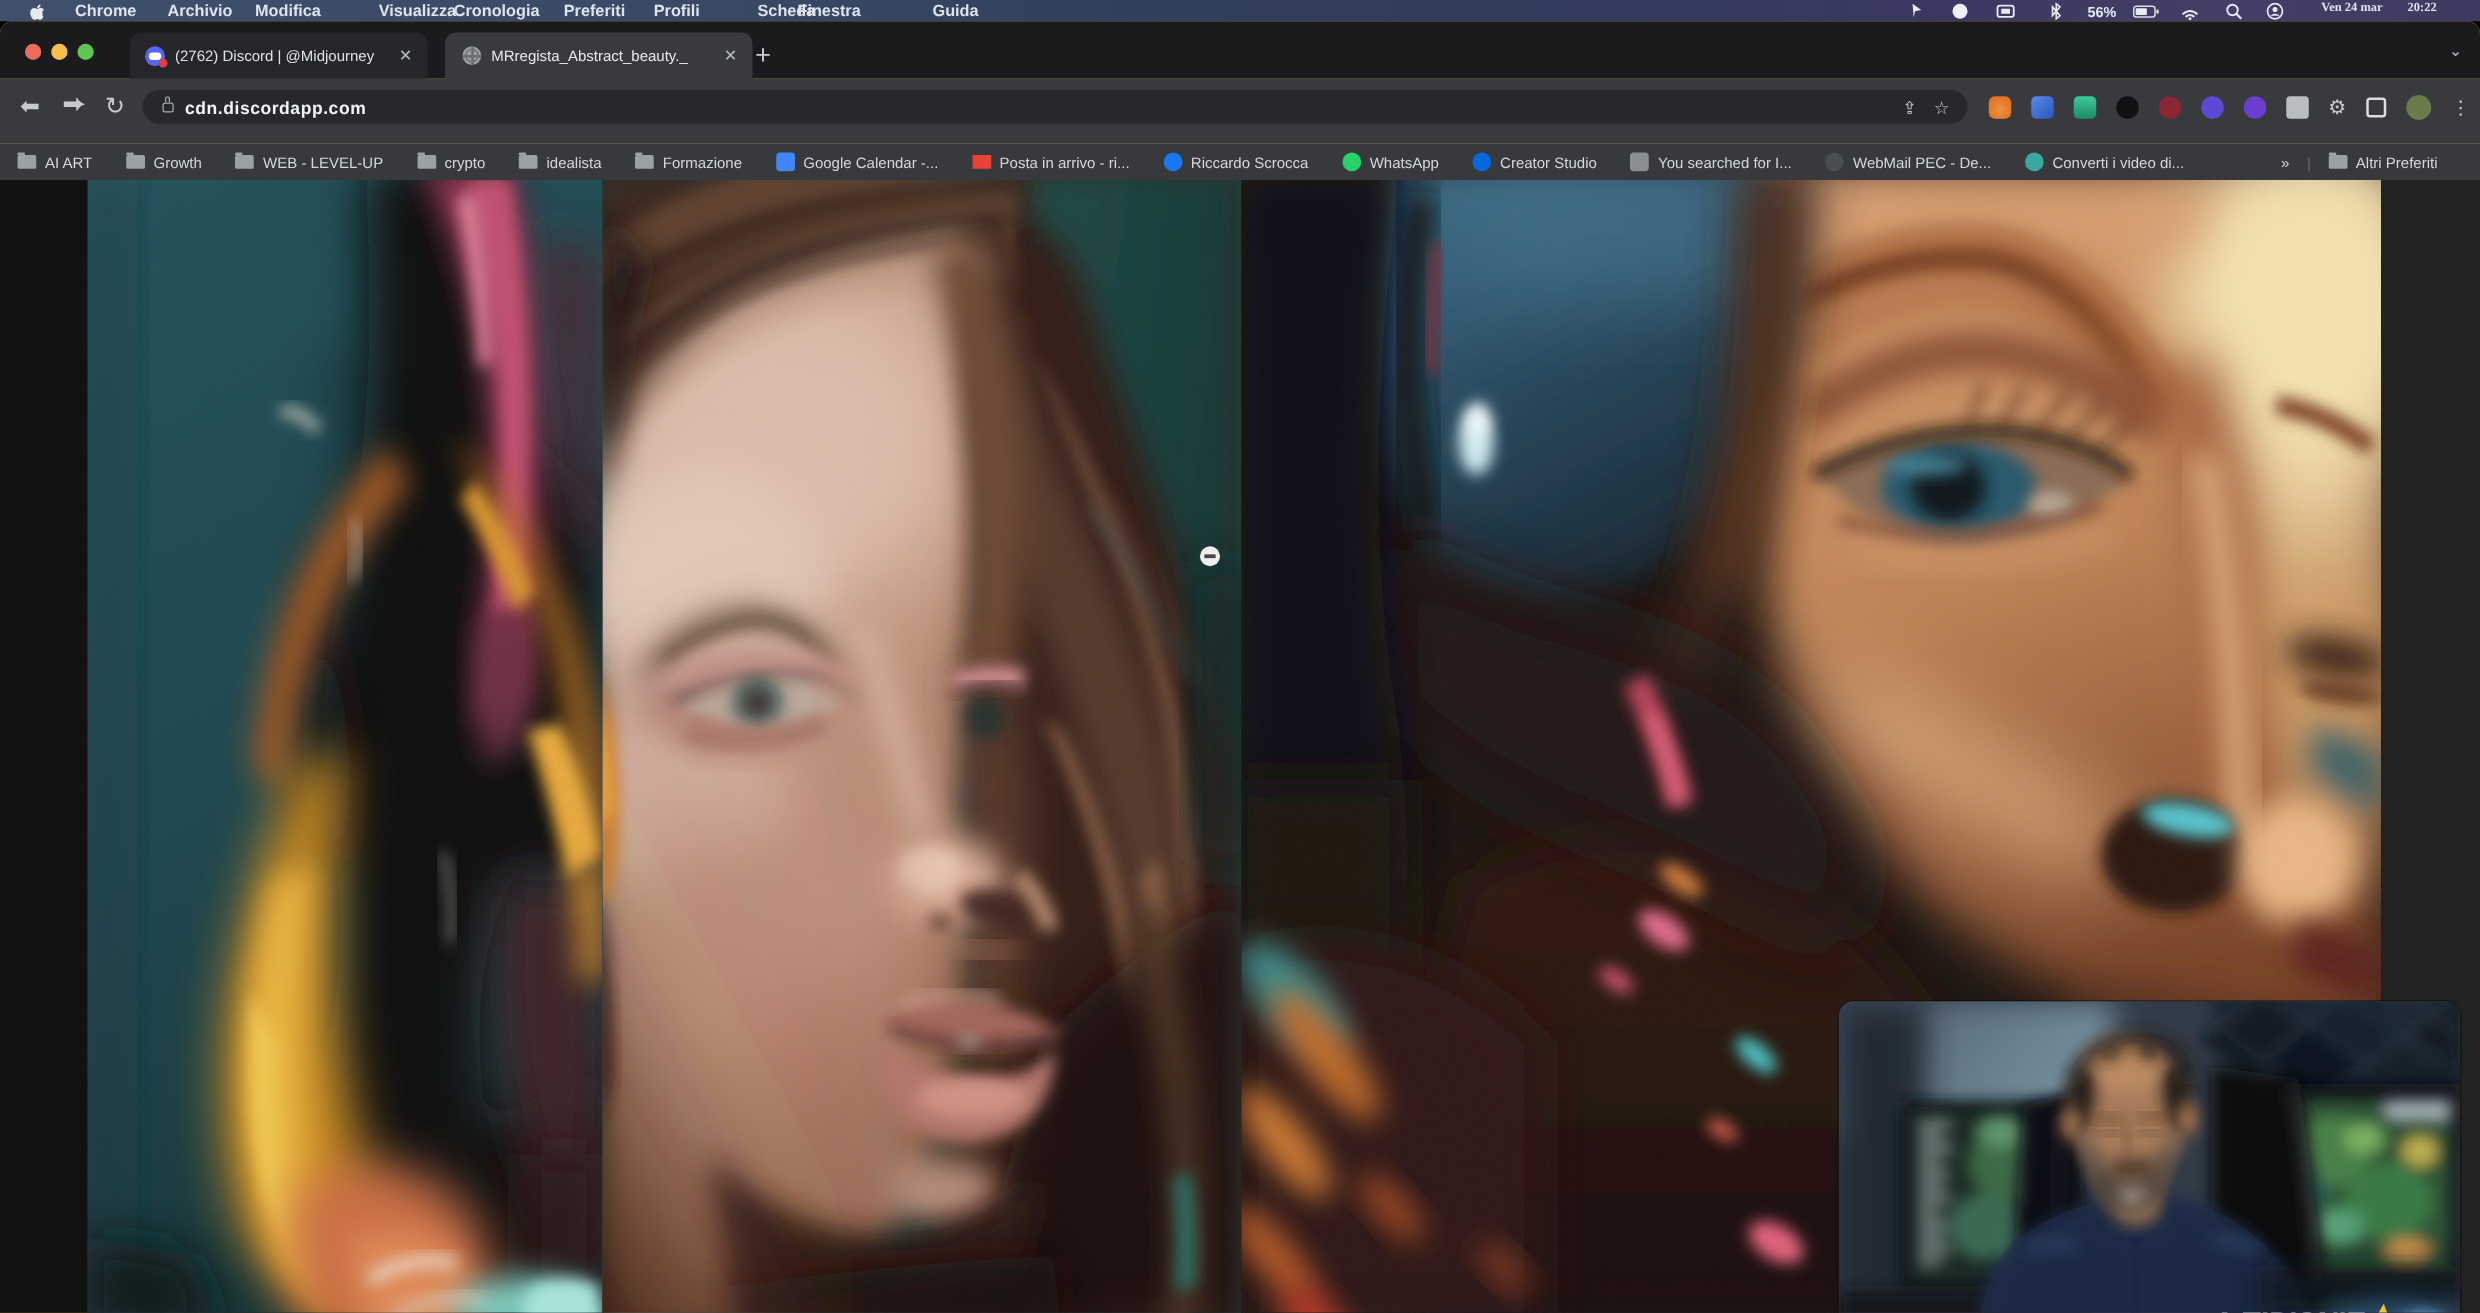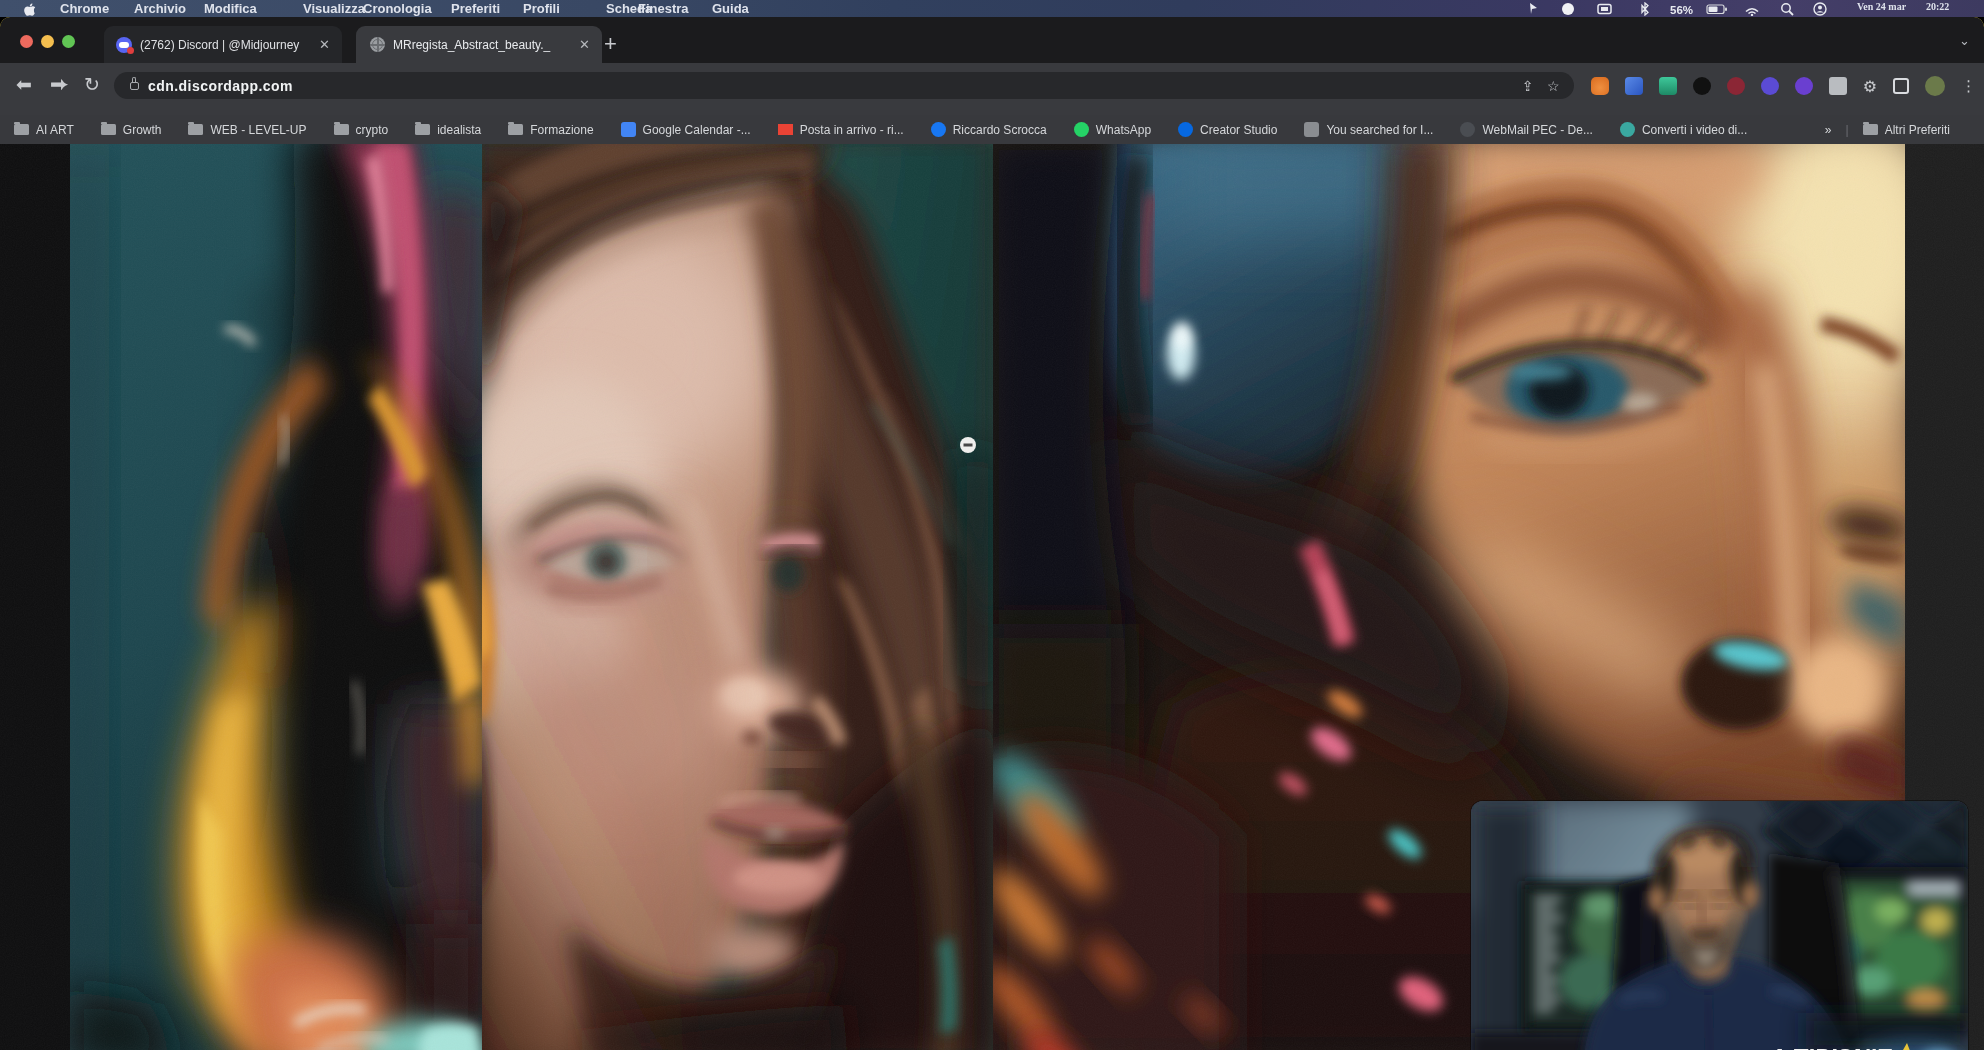--- a/index.html
+++ b/index.html
@@ -47,21 +47,21 @@
       </svg>
     <span class="mi b" style="left:60px;">Chrome</span>
     <span class="mi" style="left:134px;">Archivio</span>
     <span class="mi" style="left:204px;">Modifica</span>
     <span class="mi" style="left:280px;margin-left:23px;">Visualizza</span>
     <span class="mi" style="left:363px;">Cronologia</span>
     <span class="mi" style="left:451px;">Preferiti</span>
     <span class="mi" style="left:523px;">Profili</span>
     <span class="mi" style="left:606px;">Scheda</span>
     <span class="mi" style="left:638px;">Finestra</span>
-    <span class="mi" style="left:712px;">Guida</span>
+    <span class="mi" style="left:746px;">Guida</span>
     <svg class="mrs" style="position:absolute;left:1524px;top:2px;" width="330" height="14" viewBox="0 0 330 14">
       <path d="M6,1 L13,6 L8,7 L7,12 Z" fill="#e8eaf0"></path>
       <circle cx="44" cy="7" r="6" fill="#f0f1f4"></circle>
       <rect x="74" y="2.5" width="13" height="9" rx="2" fill="none" stroke="#e8eaf0" stroke-width="1.5"></rect>
       <rect x="77" y="5" width="7" height="4" fill="#e8eaf0"></rect>
       <path d="M118,3.5 L124,10.5 L121,13 L121,1 L124,3.5 L118,10.5 Z" fill="none" stroke="#e8eaf0" stroke-width="1.3"></path>
       <text x="146" y="11.5" font-size="11.5" font-weight="bold" fill="#e8eaf0" font-family="Liberation Sans, sans-serif">56%</text>
       <rect x="183" y="3" width="17" height="8.5" rx="2" fill="none" stroke="#d8dade" stroke-width="1.2"></rect>
       <rect x="184.5" y="4.5" width="9" height="5.5" rx="1" fill="#e8eaf0"></rect>
       <rect x="201" y="5.5" width="2" height="3.5" rx="1" fill="#d8dade"></rect>

